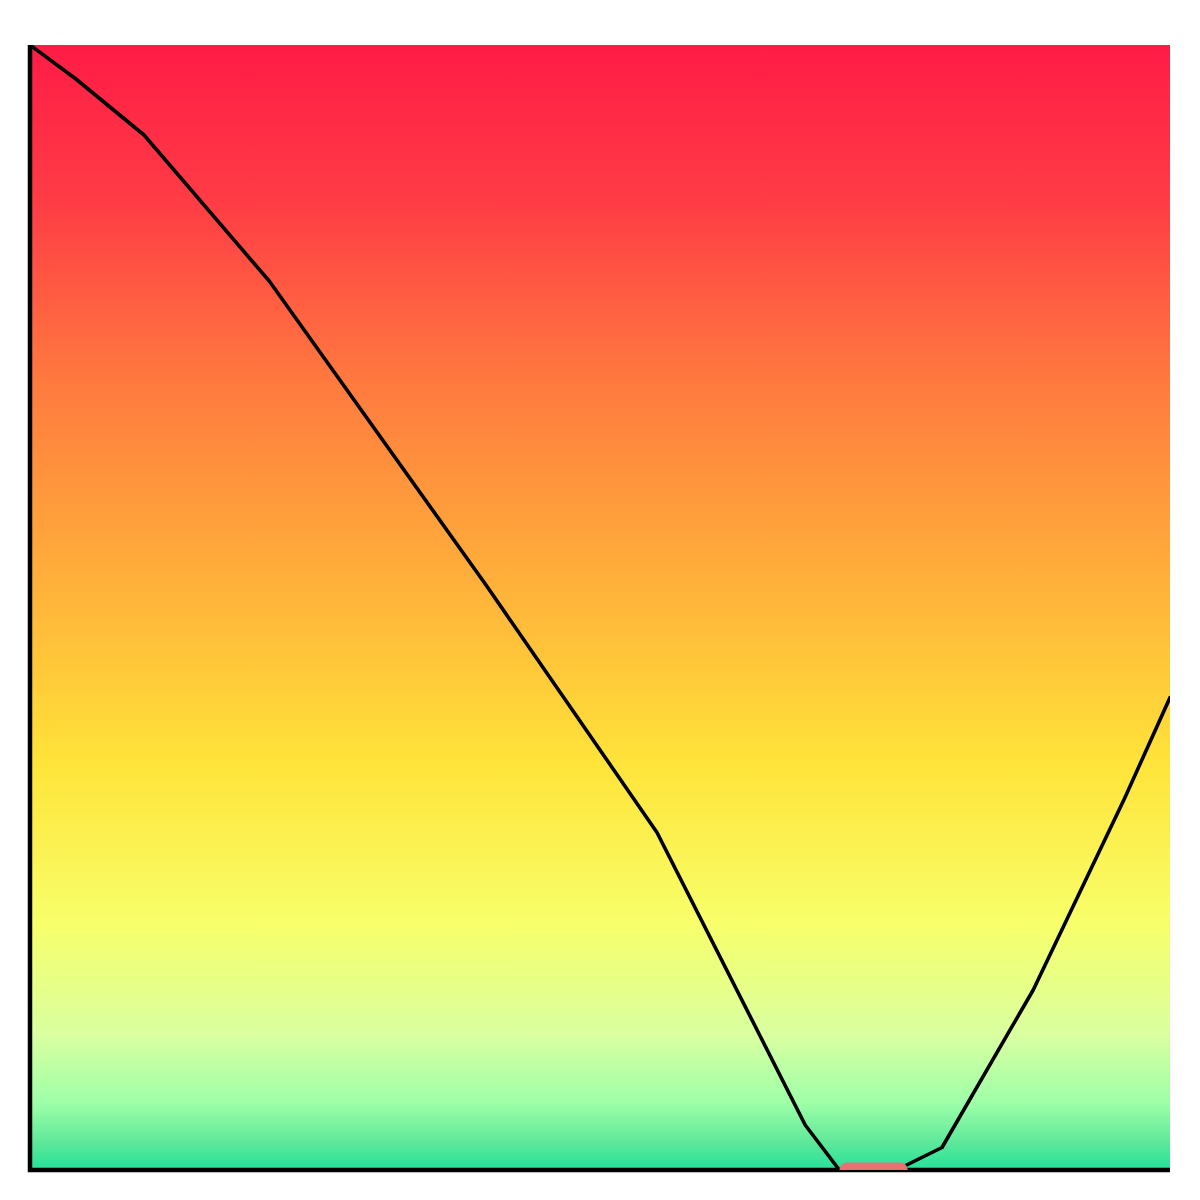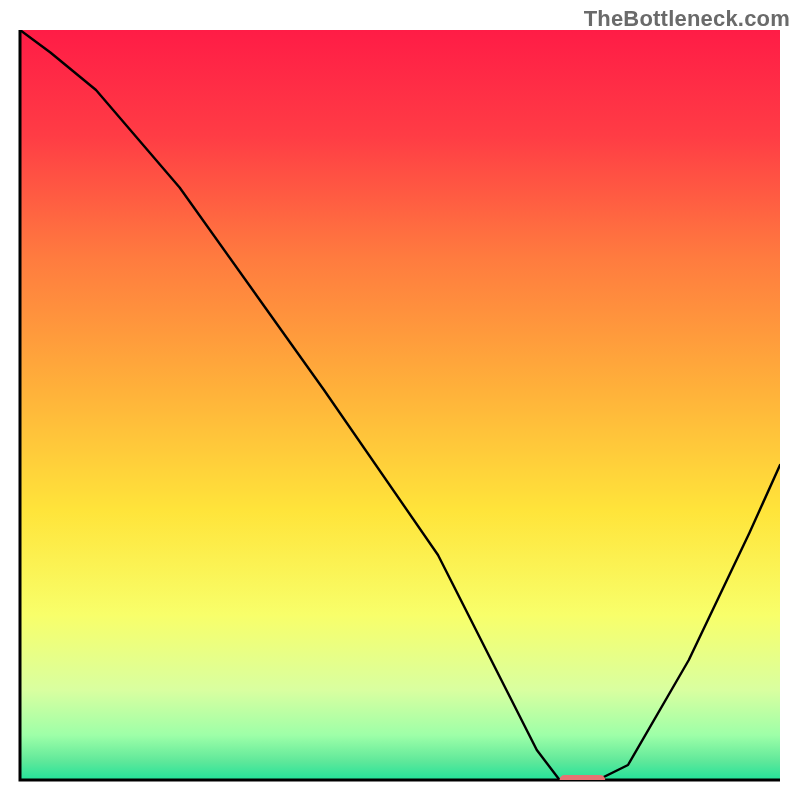--- a/index.html
+++ b/index.html
@@ -31,21 +31,20 @@
     left: 0;
     top: 0;
     width: 800px;
     height: 800px;
   }
 </style>
 </head>
 <body>
 
 <div class="stage">
-  <div class="watermark">TheBottleneck.com</div>
 
   <svg class="plot" viewBox="0 0 800 800" preserveAspectRatio="none">
     <defs>
       <linearGradient id="bg-grad" x1="0" y1="0" x2="0" y2="1">
           <stop offset="0%" stop-color="#ff1c46"></stop>
           <stop offset="14%" stop-color="#ff3c45"></stop>
           <stop offset="30%" stop-color="#ff7a3f"></stop>
           <stop offset="48%" stop-color="#ffb13a"></stop>
           <stop offset="64%" stop-color="#ffe43a"></stop>
           <stop offset="78%" stop-color="#f8ff6a"></stop>

